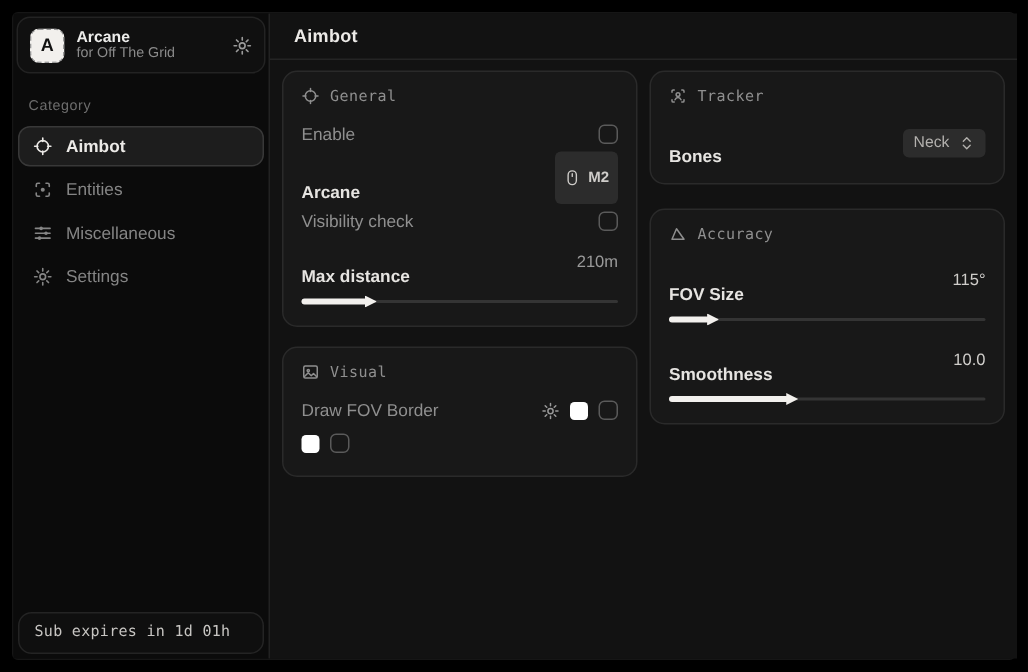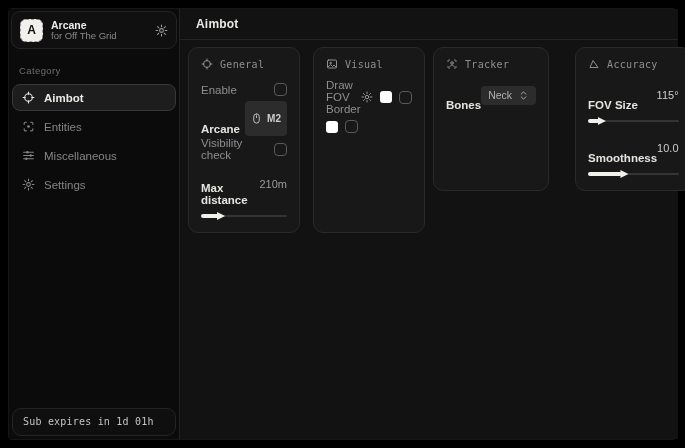--- a/index.html
+++ b/index.html
@@ -59,21 +59,21 @@
   .status-line1 { font-size: 10px; color: #c7c5c2; letter-spacing: 0.2px; }
   .status-line2 { font-size: 8.5px; color: #6e6e6e; margin-top: 3px; }
   
   .main { flex: 1; background: #121212; display: flex; flex-direction: column; }
   .main-header {
     height: 31px; border-bottom: 1px solid #242424;
     display: flex; align-items: center; padding: 0 16px;
   }
   .main-title { font-size: 12px; font-weight: bold; color: #eceae7; letter-spacing: 0.2px; }
   .content { flex: 1; display: flex; gap: 8px; padding: 7px 8px; align-items: flex-start; }
-  .col { display: flex; flex-direction: row; gap: 13px; width: 237px; }
+  .col { display: flex; flex-direction: column; gap: 13px; width: 237px; }
   .card {
     background: #181818; border: 1px solid #2a2a2a; border-radius: 10px;
     padding: 10px 12px 11px 12px; width: 100%;
   }
   .card-header {
     display: flex; align-items: center; gap: 7px; color: #8f8f8f;
     font-family: "DejaVu Sans Mono", monospace; font-size: 10px;
     letter-spacing: 0.3px; margin-bottom: 9px;
   }
   .row {
@@ -269,21 +269,21 @@
 
             <div class="row">
               <span class="row-right">
                 <span class="swatch" style="background: rgb(255, 255, 255);"></span>
                 <span class="checkbox"></span>
               </span>
             </div>
           </div>
         </div>
 
-        <div class="col" style="gap:26px">
+        <div class="col" style="gap:16px">
 
           <div class="card">
             <div class="card-header">
               <span class="icon">
                 <svg width="12" height="12" viewBox="0 0 24 24" fill="none" stroke="currentColor" stroke-width="2" stroke-linecap="round">
                   <path d="M4 7V5.5A1.5 1.5 0 0 1 5.5 4H7M17 4h1.5A1.5 1.5 0 0 1 20 5.5V7M20 17v1.5a1.5 1.5 0 0 1-1.5 1.5H17M7 20H5.5A1.5 1.5 0 0 1 4 18.5V17"></path>
                   <circle cx="12" cy="10" r="2.5"></circle>
                   <path d="M8 17c.8-2 2.3-3 4-3s3.2 1 4 3"></path>
                 </svg>
               </span>

